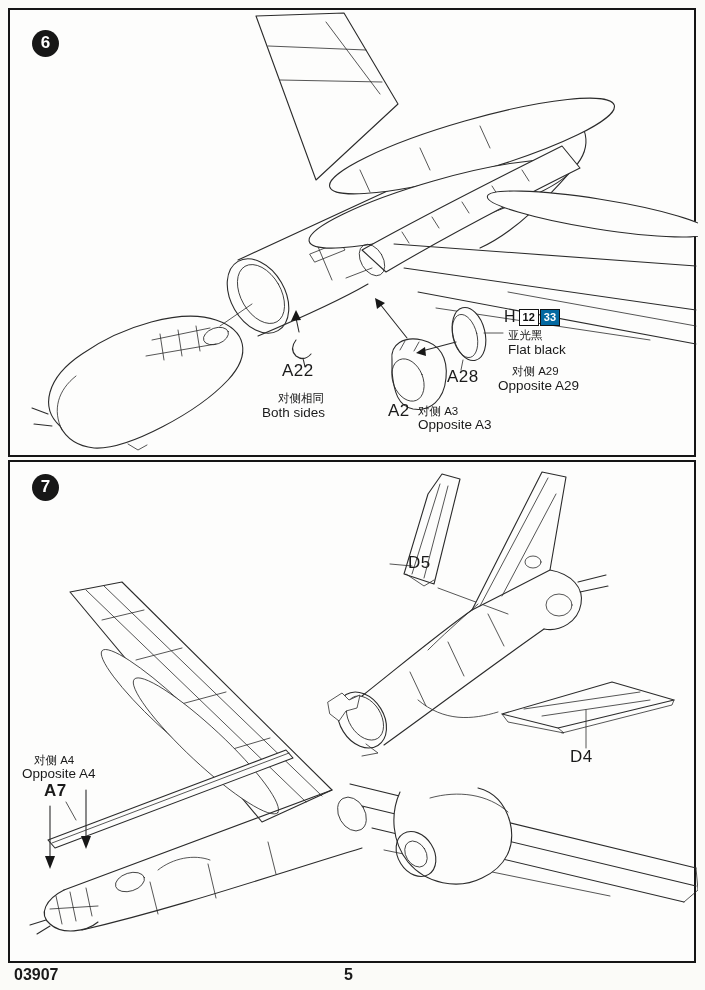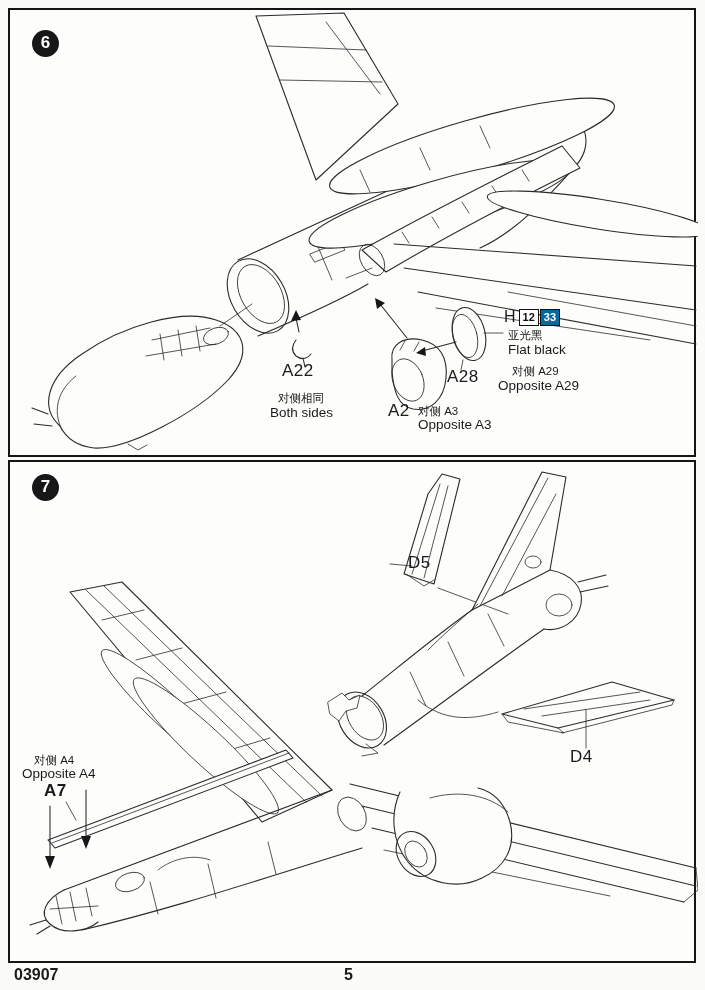--- a/index.html
+++ b/index.html
@@ -109,21 +109,21 @@
         <ellipse cx="455" cy="326" rx="12" ry="22" transform="rotate(-14 455 326)" class="thin"></ellipse>
         <path d="M446,332 L412,341"></path>
         <polygon class="ah" points="406,343 415,337 416,346"></polygon>
         <path class="ldr" d="M453,350 L451,360"></path>
         <path class="ldr" d="M474,323 L493,323"></path>
       </g>
     </svg>
 
     <div class="lbl big" style="left:272px;top:352px;">A22</div>
     <div class="lbl cn" style="left:268px;top:382px;">对侧相同</div>
-    <div class="lbl en" style="left:260px;top:396px;">Both sides</div>
+    <div class="lbl en" style="left:252px;top:396px;">Both sides</div>
 
     <div class="lbl big" style="left:378px;top:392px;">A2</div>
     <div class="lbl cn" style="left:408px;top:395px;">对侧  A3</div>
     <div class="lbl en" style="left:408px;top:408px;">Opposite A3</div>
 
     <div class="lbl big" style="left:437px;top:358px;">A28</div>
     <div class="lbl cn" style="left:470px;top:355px;margin-left:32px;">对侧  A29</div>
     <div class="lbl en" style="left:488px;top:369px;">Opposite A29</div>
 
     <div class="paint-row" style="left:494px;top:298px;">

